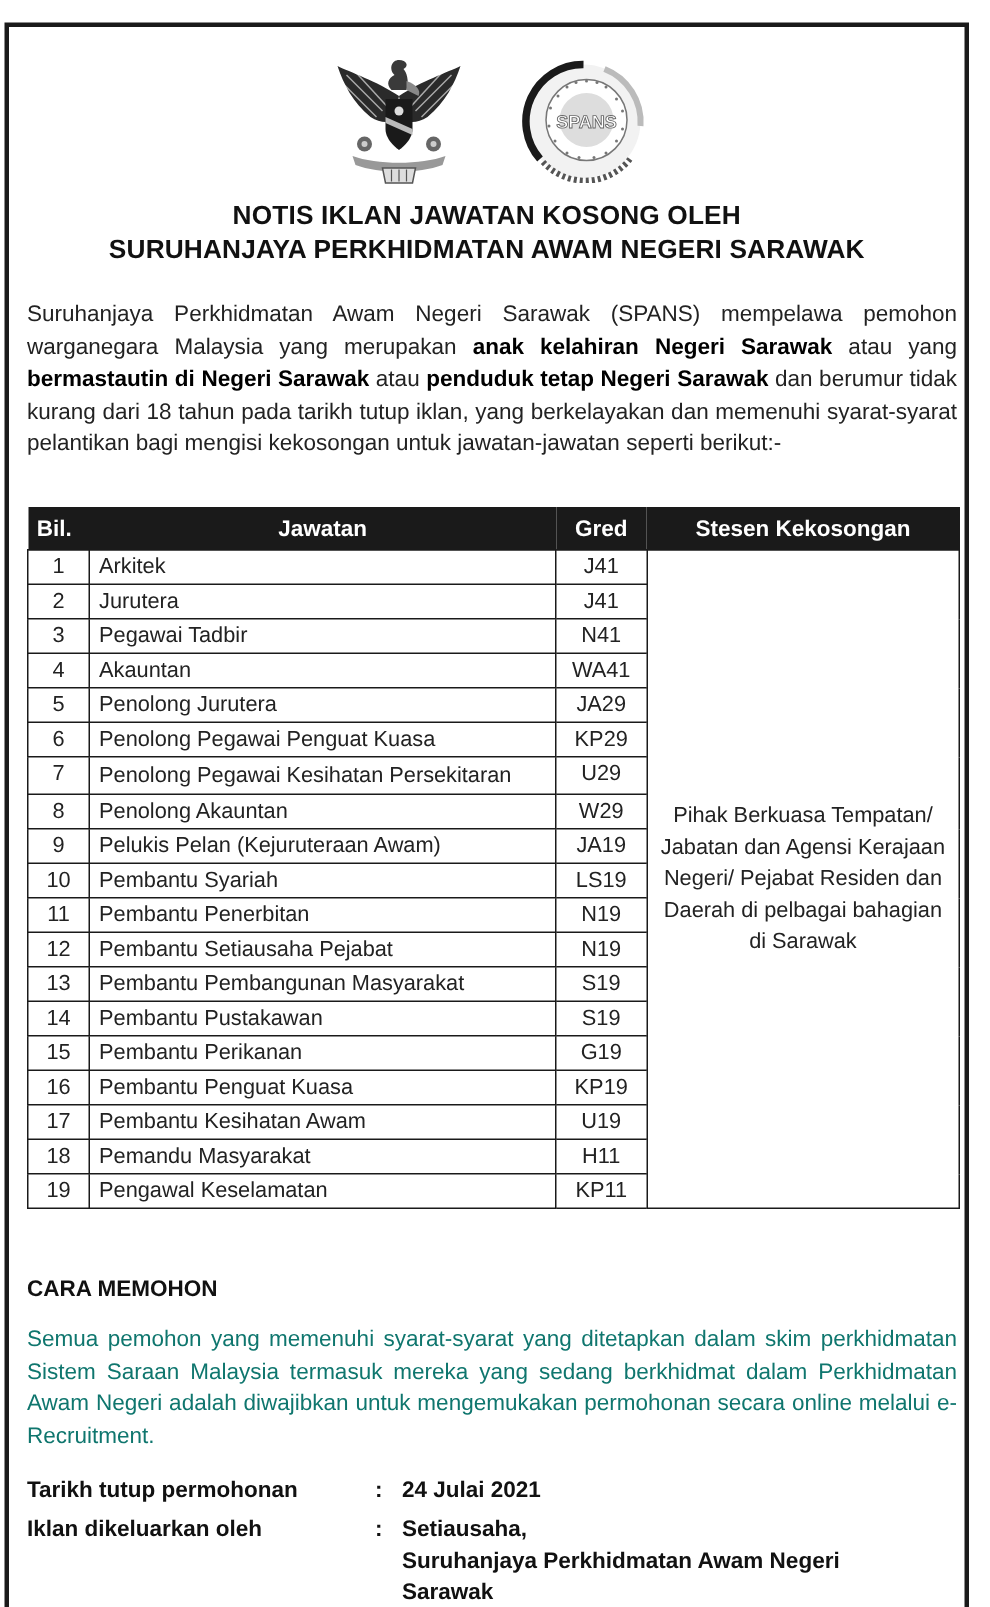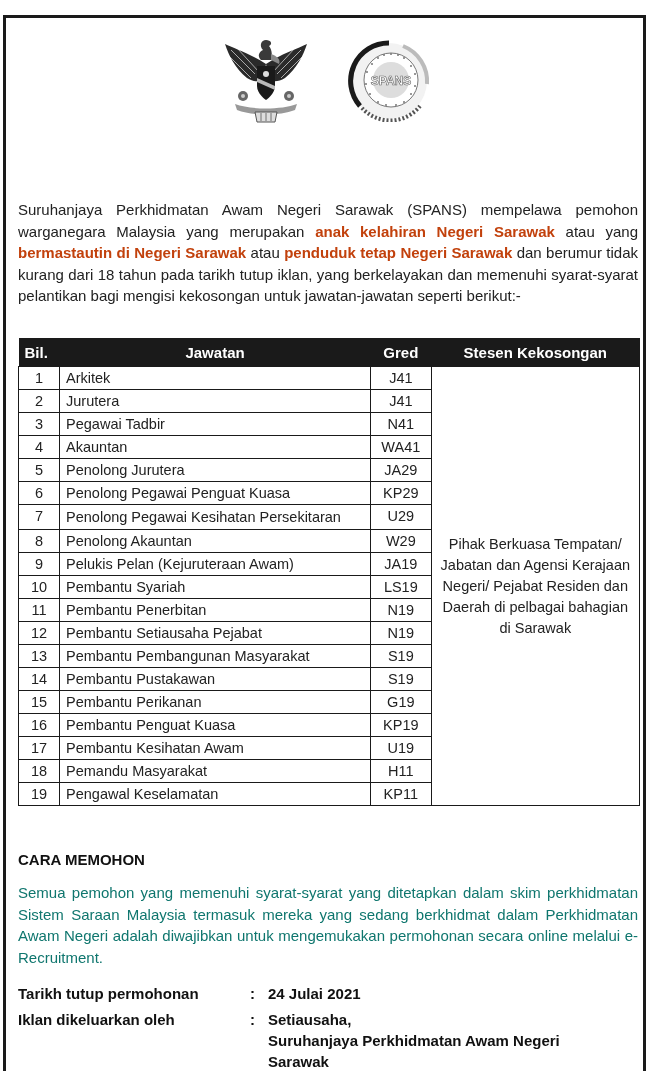--- a/index.html
+++ b/index.html
@@ -8,21 +8,21 @@
     position: absolute; left: 3px; top: 3px; width: 643px; height: 1060px;
     border: 3px solid #1a1a1a; box-sizing: border-box; background: #fff; margin-top: 12px;
   }
   .logos { position: absolute; top: 12px; left: 0; width: 100%; height: 95px; }
   .logo { position: absolute; }
   .logo-crest { left: 215px; top: 4px; width: 90px; height: 90px; }
   .logo-spans { left: 342px; top: 10px; width: 82px; height: 82px; }
 
   .title { position: absolute; top: 114px; left: 0; width: 100%; text-align: center; font-weight: bold; font-size: 17.5px; line-height: 23px; letter-spacing: 0.1px; color: #111; }
   .intro { position: absolute; top: 181px; left: 12px; width: 620px; font-size: 15px; line-height: 21.5px; text-align: justify; color: #222; }
-  .intro b { color: #c2410c; }
+  .intro b { color: #000000; }
 
   table.jobs { position: absolute; top: 320px; left: 12px; width: 622px; border-collapse: collapse; font-size: 14.5px; color: #222; }
   table.jobs th { background: #1a1a1a; color: #fff; font-weight: bold; height: 28px; padding: 0; font-size: 15px; }
   table.jobs th.bil { text-align: left; padding-left: 6px; width: 34px; }
   table.jobs td { border: 1px solid #1a1a1a; padding: 0 6px; height: 22px; line-height: 22px; }
   table.jobs td.num { text-align: center; width: 28px; padding: 0; }
   table.jobs td.name { width: 290px; }
   table.jobs td.grade { text-align: center; width: 58px; padding: 0; vertical-align: top; }
   table.jobs td.station { text-align: center; vertical-align: middle; line-height: 21px; padding: 0 6px; width: 190px; }
   table.jobs tr.tall td.name { line-height: 22px; padding-top: 1px; padding-bottom: 1px; }
@@ -101,20 +101,24 @@
           <circle cx="38" cy="65" r="1"></circle>
           <circle cx="30" cy="62" r="1"></circle>
         <circle cx="22" cy="54" r="1"></circle>
           <circle cx="18" cy="44" r="1"></circle>
           <circle cx="19" cy="32" r="1"></circle>
           <circle cx="24" cy="24" r="1"></circle>
       </g>
     </svg>
   </div>
 
+  <div class="title">
+    <div>NOTIS IKLAN JAWATAN KOSONG OLEH</div>
+    <div>SURUHANJAYA PERKHIDMATAN AWAM NEGERI SARAWAK</div>
+  </div>
 
   <div class="intro"><span>Suruhanjaya Perkhidmatan Awam Negeri Sarawak (SPANS) mempelawa pemohon warganegara Malaysia yang merupakan </span><b>anak kelahiran Negeri Sarawak</b><span> atau yang </span><b>bermastautin di Negeri Sarawak</b><span> atau </span><b>penduduk tetap Negeri Sarawak</b><span> dan berumur tidak kurang dari 18 tahun pada tarikh tutup iklan, yang berkelayakan dan memenuhi syarat-syarat pelantikan bagi mengisi kekosongan untuk jawatan-jawatan seperti berikut:-</span></div>
 
   <table class="jobs">
     <thead>
       <tr>
         <th class="bil">Bil.</th>
         <th>Jawatan</th>
         <th>Gred</th>
         <th>Stesen Kekosongan</th>

